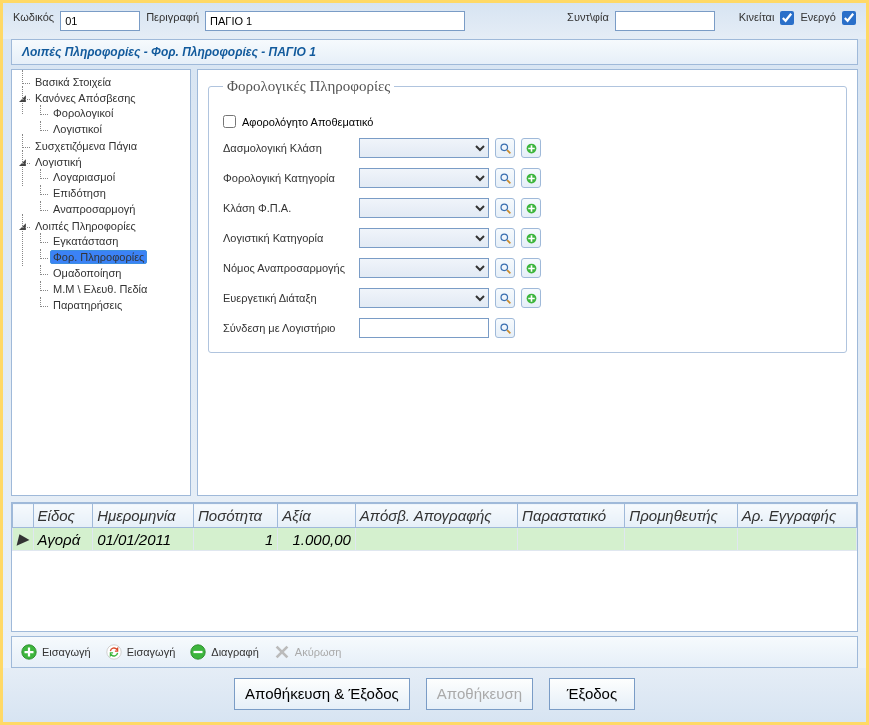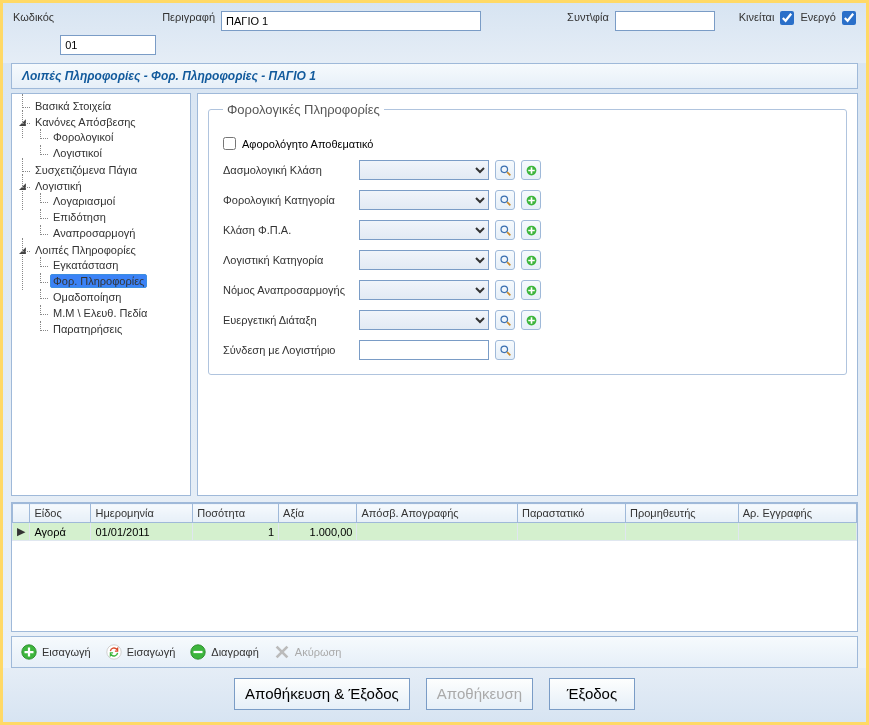--- a/index.html
+++ b/index.html
@@ -30,21 +30,21 @@
       border: 1px solid #7a9cc6;
       height: 20px;
       padding: 2px 4px;
       background: #fff;
       font-size: 11px;
     }
     .topbar input[type="checkbox"] {
       width: 14px; height: 14px;
       accent-color: #2a6fc9;
     }
-    .code-field { width: 96px; margin-top: 24px; }
+    .code-field { width: 80px; }
     .desc-field { width: 260px; }
     .abbr-field { width: 100px; }
 
     .section-title {
       margin: 0 8px;
       padding: 5px 10px;
       border: 1px solid #9fb9d9;
       background: linear-gradient(to bottom, #f6fafd, #e6eff8);
       color: #125a9c;
       font-style: italic;
@@ -105,21 +105,21 @@
       border: 1px solid #9fb9d9;
       background: #fff;
       padding: 8px 10px;
       overflow: auto;
     }
     fieldset {
       border: 1px solid #b0c4de;
       border-radius: 3px;
       padding: 10px 14px 14px 14px;
     }
-    legend { color: #555; padding: 0 4px; font-size: 13px; }
+    legend { color: #555; padding: 0 4px; font-size: 15px; font-family: Liberation Serif, serif; }
     .form-row { display: flex; align-items: center; margin-top: 10px; gap: 6px; }
     .form-row .lbl { width: 130px; color: #333; }
     .form-row select, .form-row input[type="text"] {
       width: 130px;
       height: 20px;
       border: 1px solid #7a9cc6;
       background: linear-gradient(to bottom, #f0f4fa, #e2eaf4);
       font-size: 11px;
       color: #333;
     }
@@ -160,21 +160,21 @@
     .legend-bar select {
       width: 110px; height: 20px;
       border: 1px solid #7a9cc6;
       font-size: 11px;
     }
     .grid {
       flex: 1;
       overflow: auto;
       background: #fff;
     }
-    table { border-collapse: collapse; width: 100%; font-size: 11px; }
+    table { border-collapse: collapse; width: 100%; font-size: 15px; font-style: italic; }
     thead th {
       background: linear-gradient(to bottom, #f6fafd, #e6eff8);
       border: 1px solid #9fb9d9;
       padding: 3px 4px;
       font-weight: normal;
       text-align: left;
       color: #333;
     }
     tbody td {
       border: 1px solid #e0e7f0;

